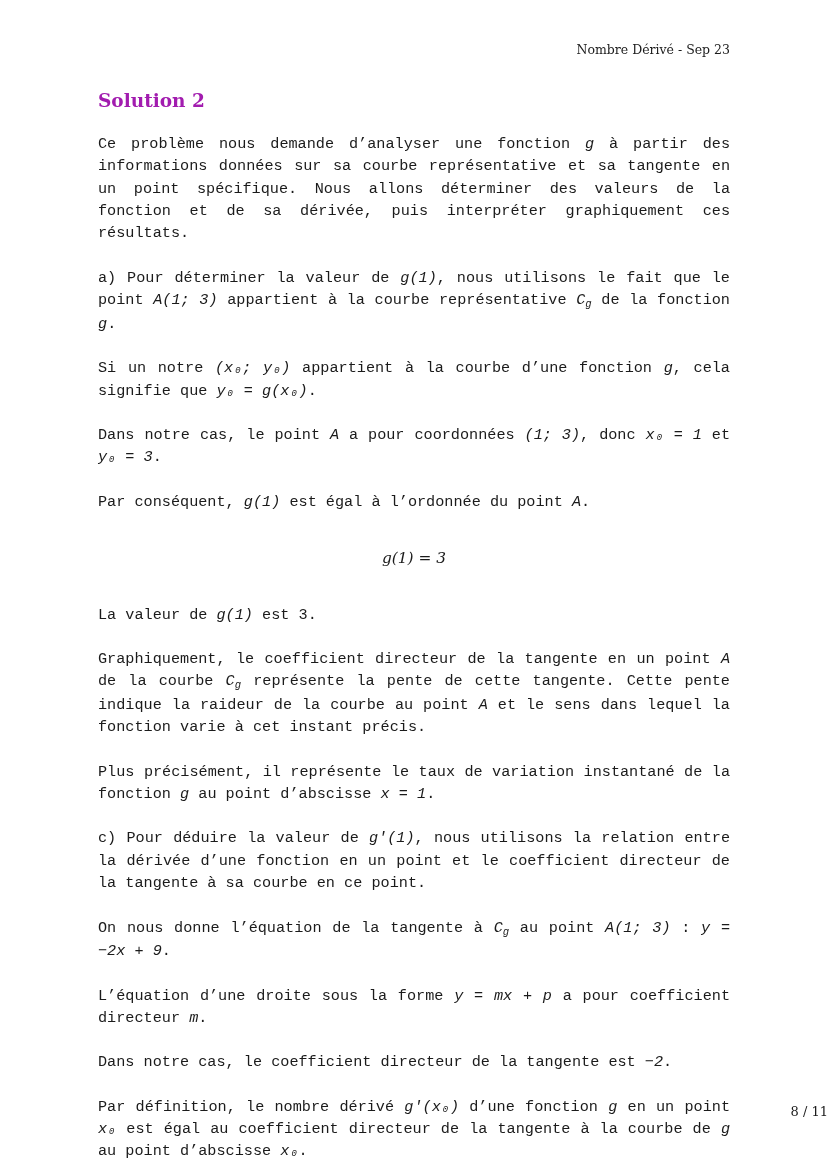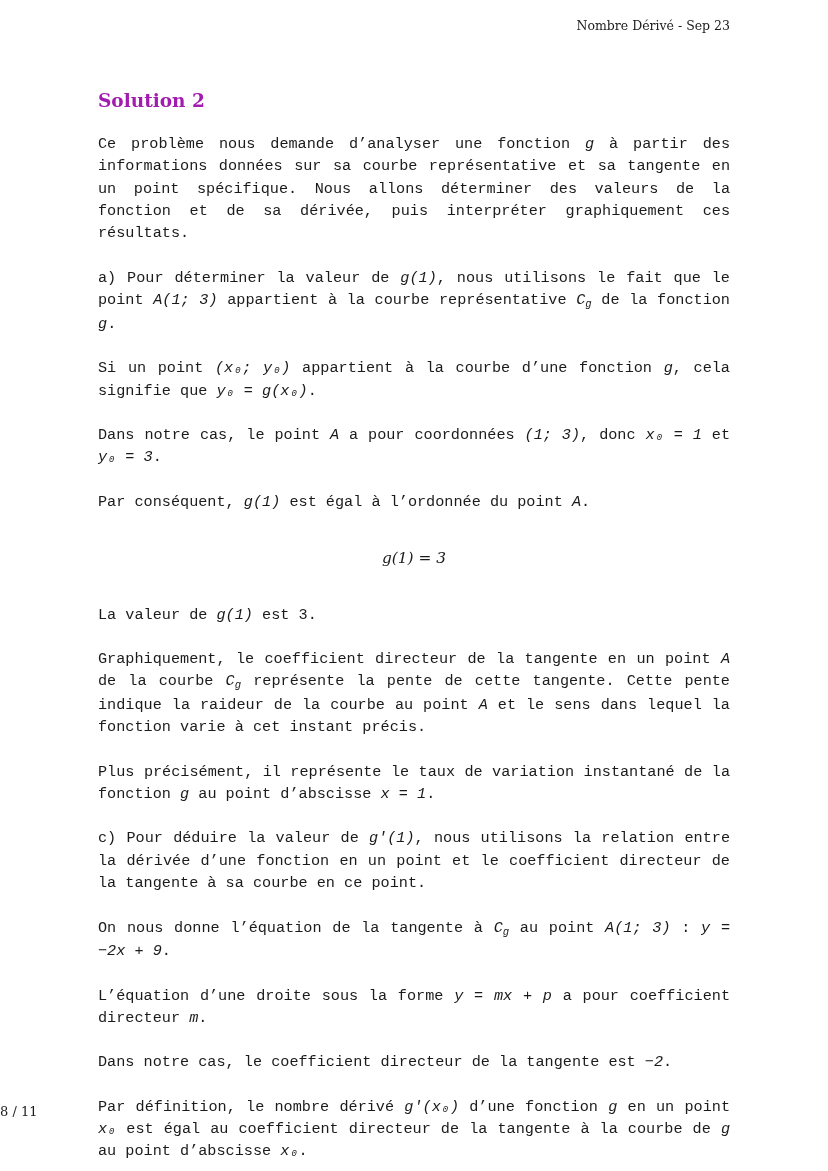--- a/index.html
+++ b/index.html
@@ -12,21 +12,21 @@
     width: 828px;
     height: 1171px;
     margin: 0 auto;
     background: #ffffff;
     color: #1b1b1b;
     font-family: "DejaVu Serif", "Liberation Serif", serif;
     overflow: hidden;
   }
   .page-header {
     position: absolute;
-    top: 18px;
+    top: 42px;
     right: 98px;
     font-size: 12.5px;
     color: #1b1b1b;
   }
   .content {
     position: absolute;
     top: 90px;
     left: 98px;
     right: 98px;
   }
@@ -55,39 +55,39 @@
   .math-sub {
     font-style: italic;
     font-size: 70%;
     vertical-align: -0.3em;
   }
   .page-footer {
     position: absolute;
     bottom: 52px;
     left: 0;
     width: 100%;
-    text-align: left;
+    text-align: right;
     font-size: 13px;
     color: #1b1b1b;
   }
 </style>
 </head>
 <body>
 
 <div class="page">
   <div class="page-header">
     <span>Nombre Dérivé - Sep 23</span>
   </div>
 
   <div class="content">
     <h1 class="doc-title">Solution 2</h1>
     <div>
         <p class="para"><span>Ce problème nous demande d’analyser une fonction </span><span class="math">g</span><span> à partir des informations données sur sa courbe représentative et sa tangente en un point spécifique. Nous allons déterminer des valeurs de la fonction et de sa dérivée, puis interpréter graphiquement ces résultats.</span></p>
         <p class="para"><span>a) Pour déterminer la valeur de </span><span class="math">g(1)</span><span>, nous utilisons le fait que le point </span><span class="math">A(1; 3)</span><span> appartient à la courbe représentative </span><span class="math">C</span><span class="math-sub">g</span><span> de la fonction </span><span class="math">g</span><span>.</span></p>
-        <p class="para"><span>Si un point </span><span class="math">(x₀; y₀)</span><span> appartient à la courbe d’une fonction </span><span class="math">g</span><span>, cela signifie que </span><span class="math">y₀ = g(x₀)</span><span>.</span></p>
+        <p class="para"><span>Si un notre </span><span class="math">(x₀; y₀)</span><span> appartient à la courbe d’une fonction </span><span class="math">g</span><span>, cela signifie que </span><span class="math">y₀ = g(x₀)</span><span>.</span></p>
         <p class="para"><span>Dans notre cas, le point </span><span class="math">A</span><span> a pour coordonnées </span><span class="math">(1; 3)</span><span>, donc </span><span class="math">x₀ = 1</span><span> et </span><span class="math">y₀ = 3</span><span>.</span></p>
         <p class="para"><span>Par conséquent, </span><span class="math">g(1)</span><span> est égal à l’ordonnée du point </span><span class="math">A</span><span>.</span></p>
         <p class="equation"><span class="math">g(1) = 3</span></p>
         <p class="para"><span>La valeur de </span><span class="math">g(1)</span><span> est 3.</span></p>
         <p class="para"><span>Graphiquement, le coefficient directeur de la tangente en un point </span><span class="math">A</span><span> de la courbe </span><span class="math">C</span><span class="math-sub">g</span><span> représente la pente de cette tangente. Cette pente indique la raideur de la courbe au point </span><span class="math">A</span><span> et le sens dans lequel la fonction varie à cet instant précis.</span></p>
         <p class="para"><span>Plus précisément, il représente le taux de variation instantané de la fonction </span><span class="math">g</span><span> au point d’abscisse </span><span class="math">x = 1</span><span>.</span></p>
         <p class="para"><span>c) Pour déduire la valeur de </span><span class="math">g′(1)</span><span>, nous utilisons la relation entre la dérivée d’une fonction en un point et le coefficient directeur de la tangente à sa courbe en ce point.</span></p>
         <p class="para"><span>On nous donne l’équation de la tangente à </span><span class="math">C</span><span class="math-sub">g</span><span> au point </span><span class="math">A(1; 3)</span><span> : </span><span class="math">y = −2x + 9</span><span>.</span></p>
         <p class="para"><span>L’équation d’une droite sous la forme </span><span class="math">y = mx + p</span><span> a pour coefficient directeur </span><span class="math">m</span><span>.</span></p>
         <p class="para"><span>Dans notre cas, le coefficient directeur de la tangente est </span><span class="math">−2</span><span>.</span></p>

